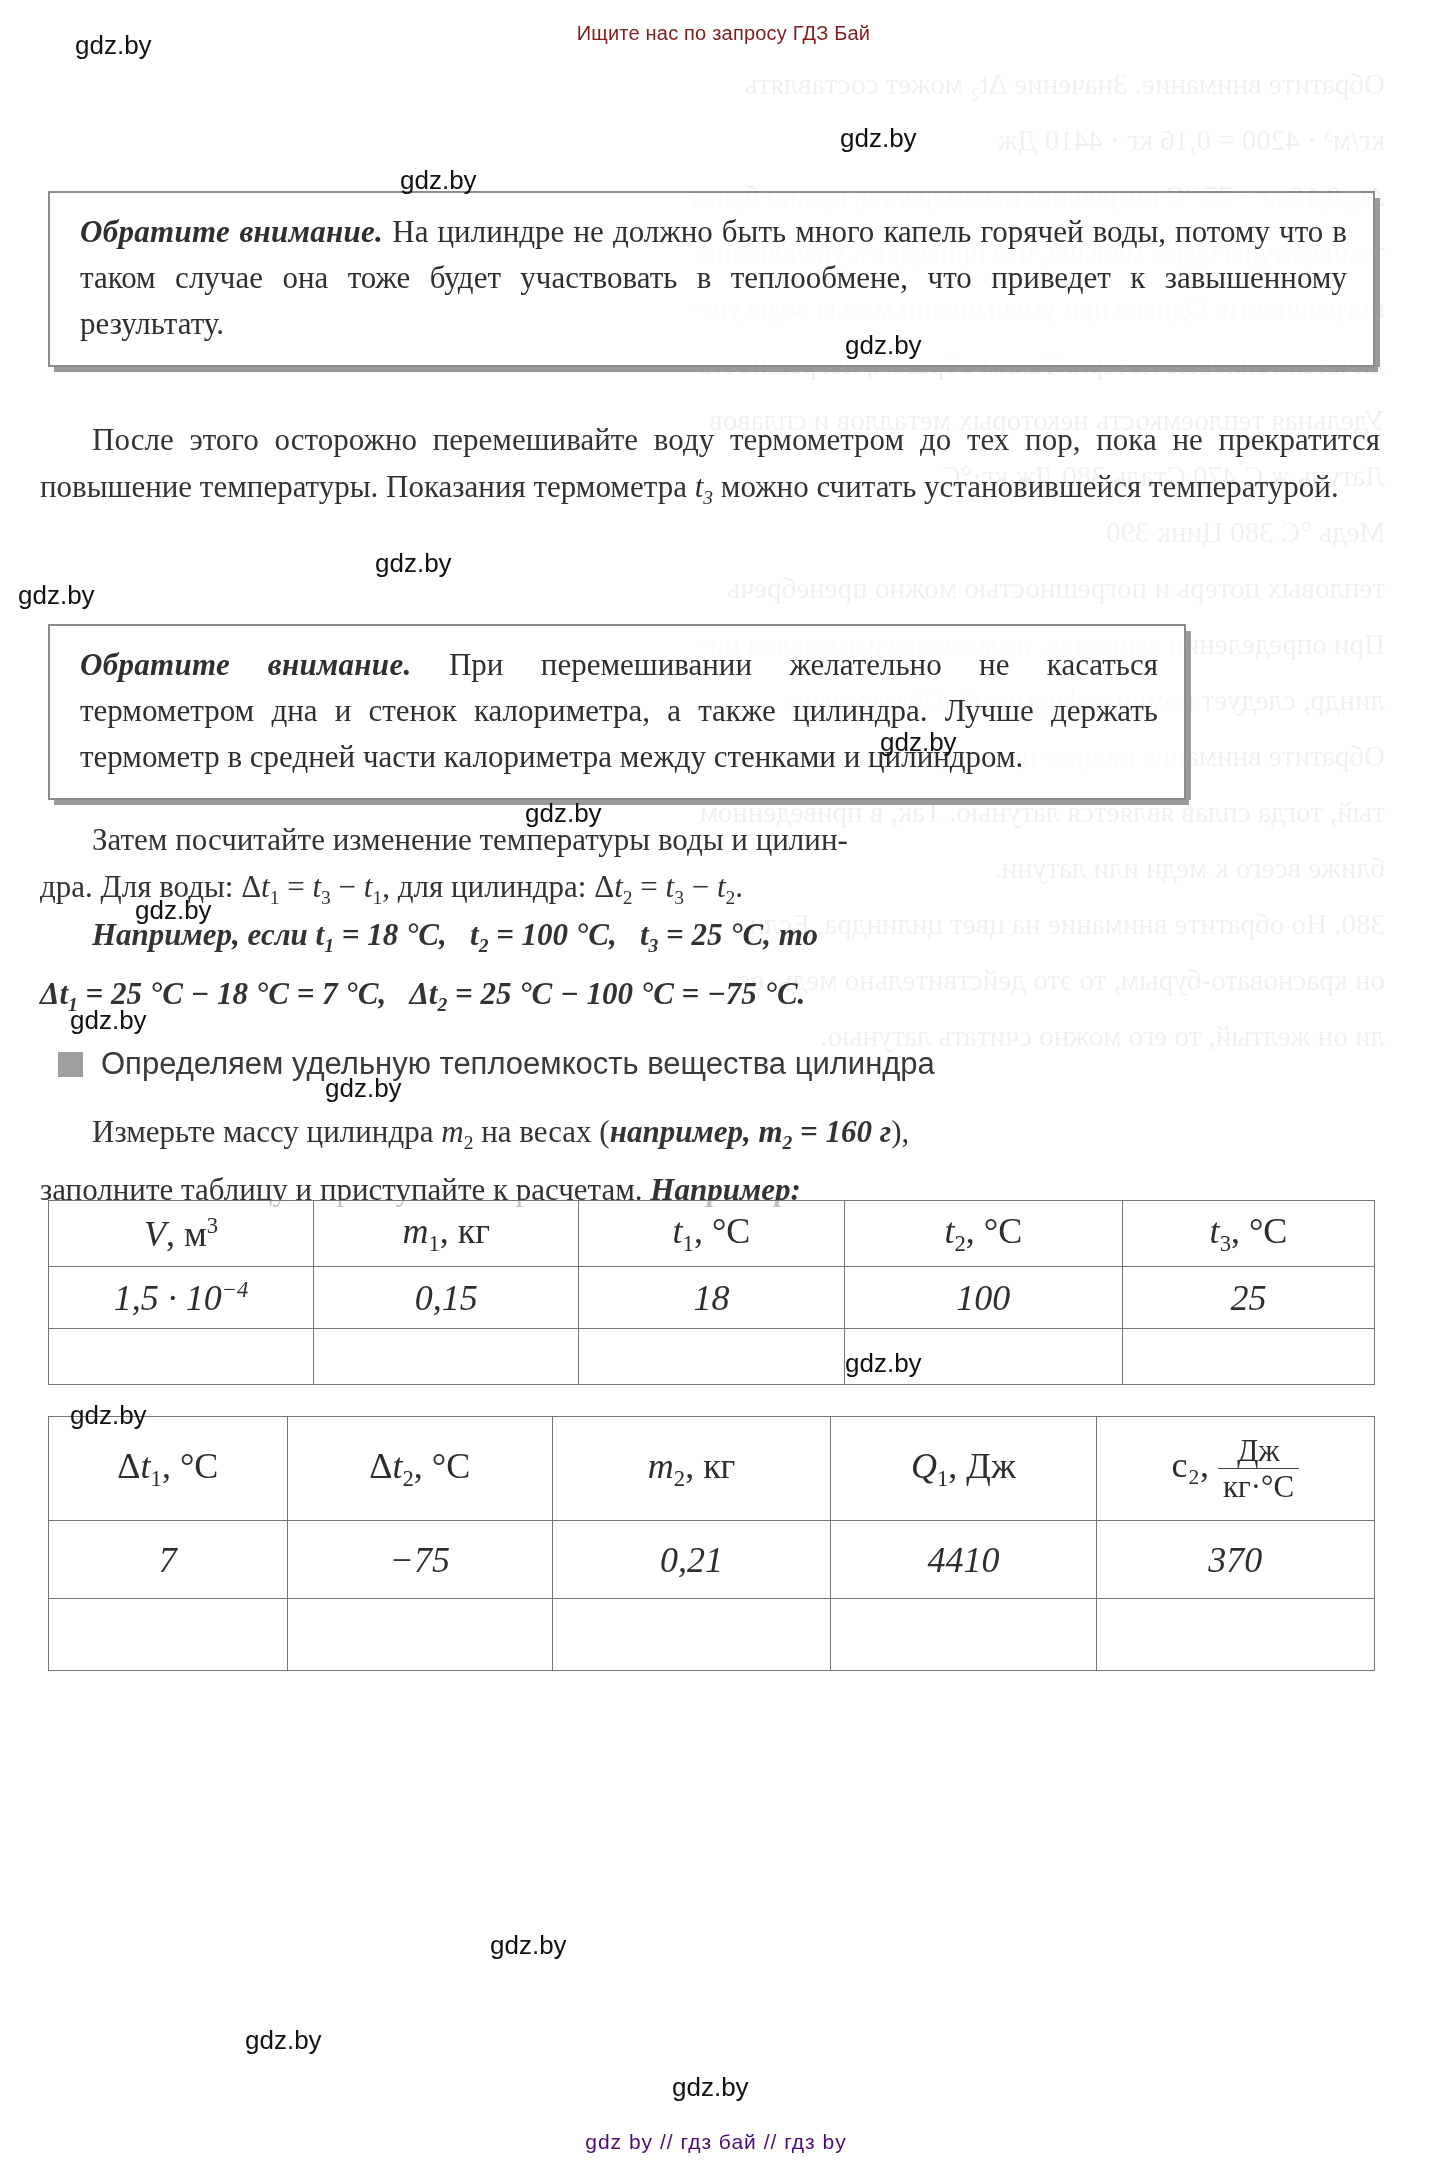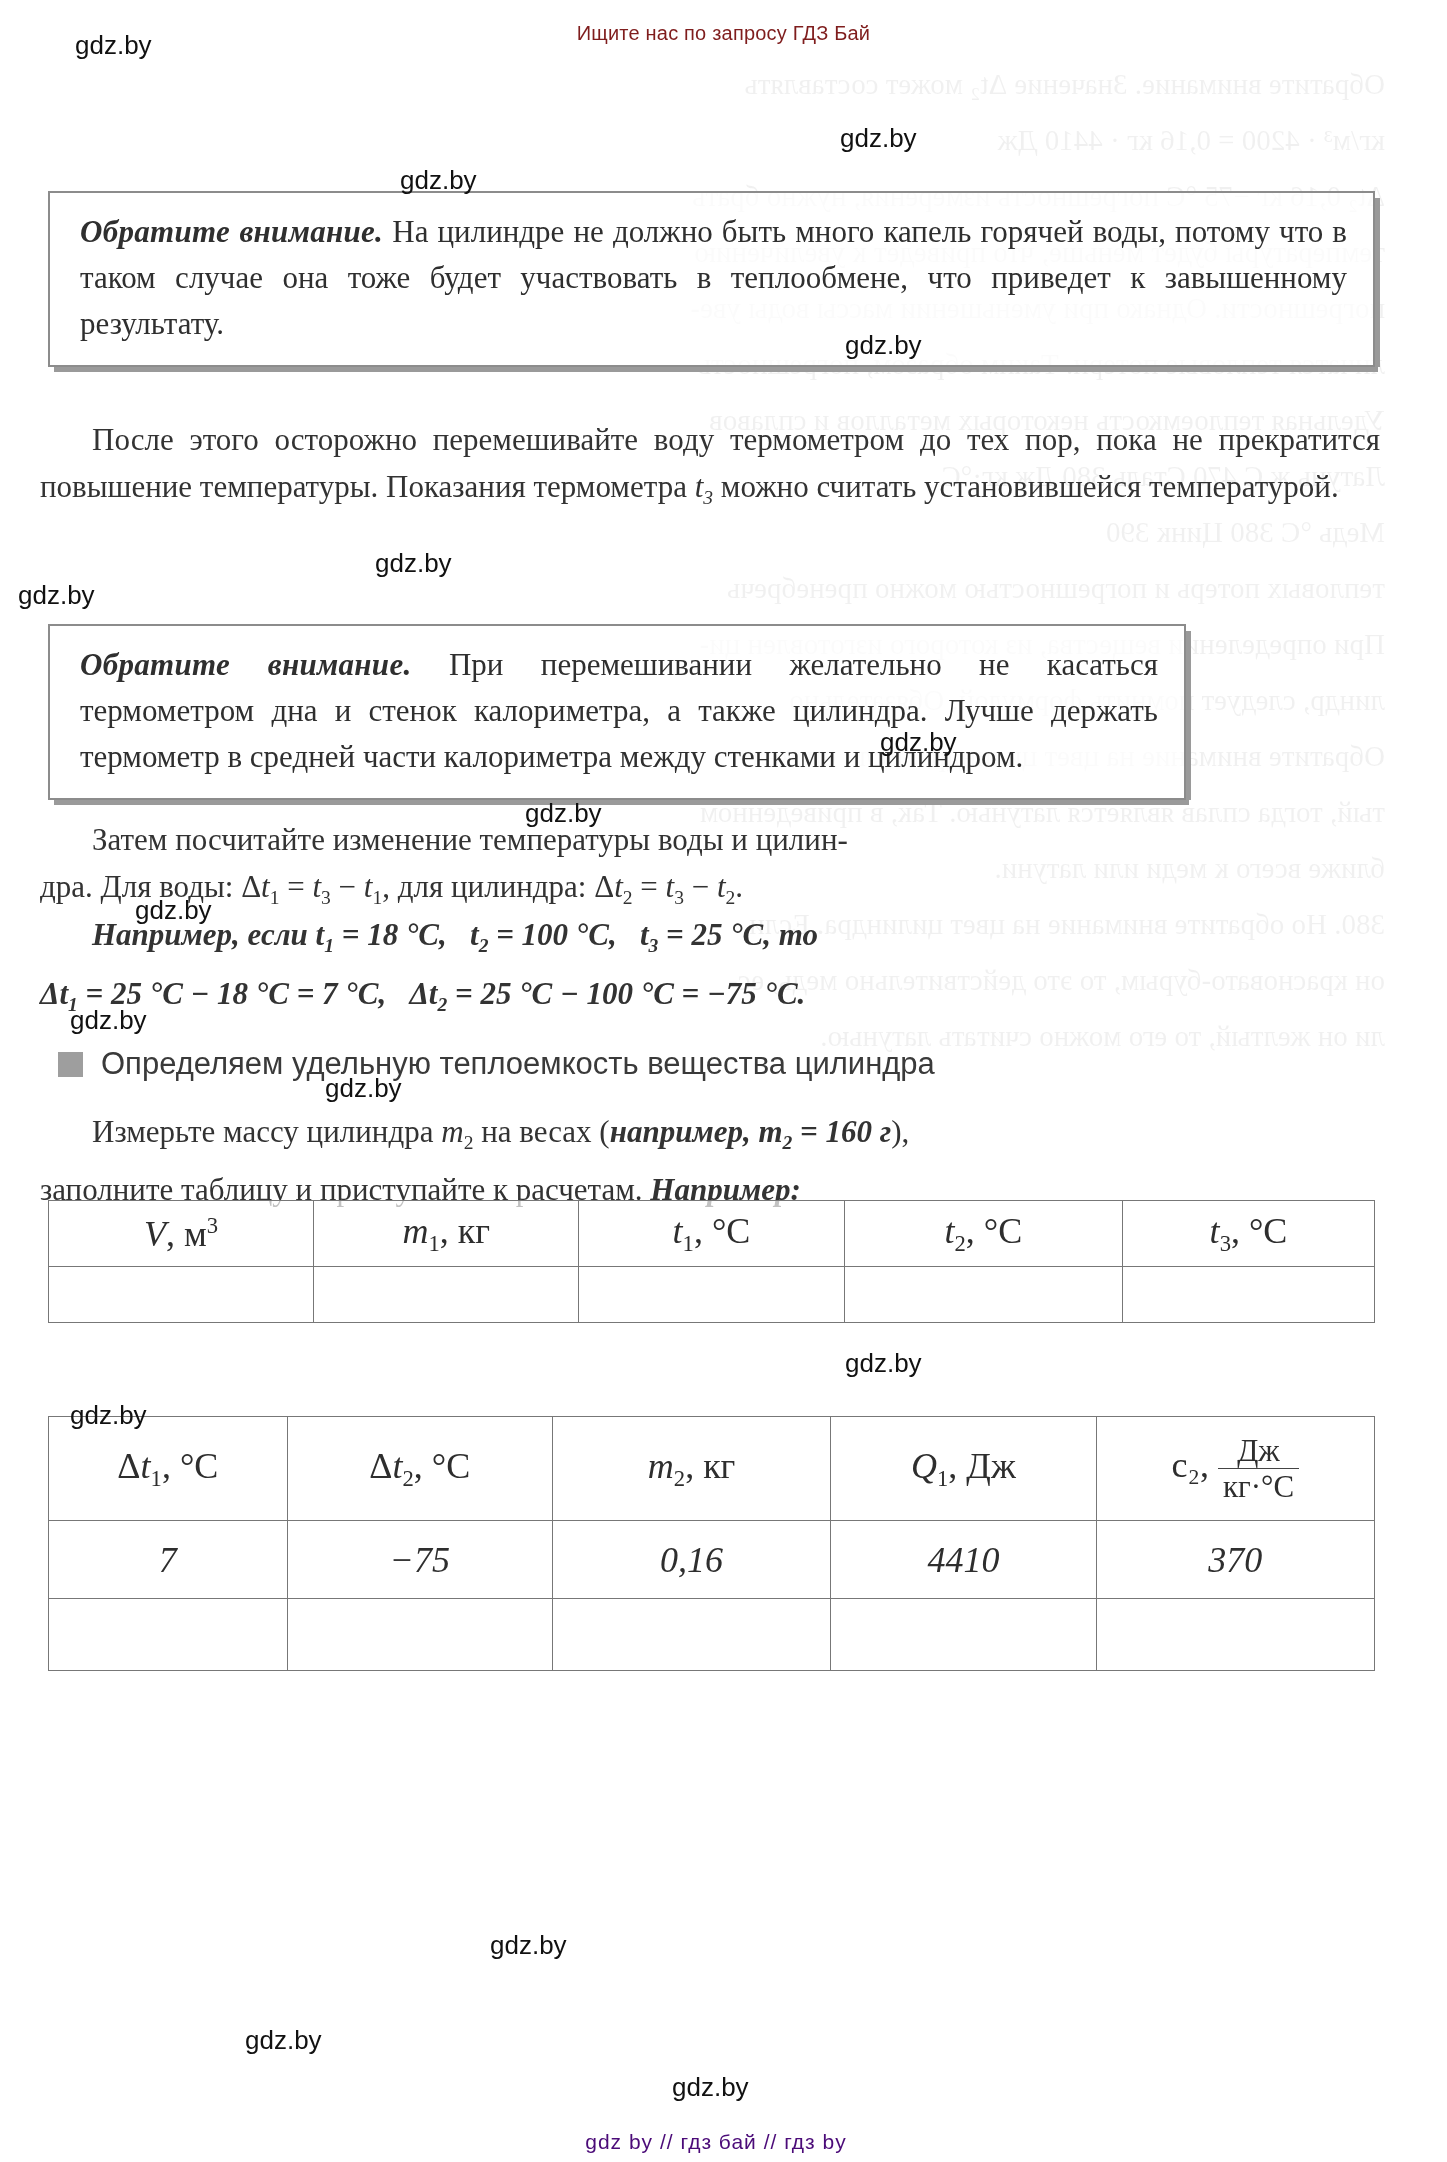--- a/index.html
+++ b/index.html
@@ -233,20 +233,27 @@
 
   <table class="datatable" style="left:48px; top:1174px; width:1327px;">
     <tbody>
         <tr class="hdr">
       <td style="width:20%"><i class="v">V</i>, м<sup>3</sup></td>
       <td style="width:20%"><i class="v">m</i><sub>1</sub>, кг</td>
       <td style="width:20%"><i class="v">t</i><sub>1</sub>, °C</td>
       <td style="width:21%"><i class="v">t</i><sub>2</sub>, °C</td>
       <td style="width:19%"><i class="v">t</i><sub>3</sub>, °C</td>
     </tr>
+    <tr class="val">
+      <td><i class="v">1,5 · 10<sup>−4</sup></i></td>
+      <td>0,15</td>
+      <td>18</td>
+      <td>100</td>
+      <td>25</td>
+    </tr>
     <tr class="blank">
       <td></td>
       <td></td>
       <td></td>
       <td></td>
       <td></td>
     </tr>
   </tbody>
     </table>
 
@@ -261,21 +268,21 @@
         <span>c₂,</span>
         <span class="frac">
           <span class="num">Дж</span>
           <span class="den">кг·°C</span>
         </span>
       </td>
     </tr>
     <tr class="val" style="height:78px;">
       <td style="height:78px;">7</td>
       <td style="height:78px;">−75</td>
-      <td style="height:78px;">0,16</td>
+      <td style="height:78px;">0,21</td>
       <td style="height:78px;">4410</td>
       <td style="height:78px;">370</td>
     </tr>
     <tr class="blank" style="height:72px;">
       <td style="height:72px;"></td>
       <td style="height:72px;"></td>
       <td style="height:72px;"></td>
       <td style="height:72px;"></td>
       <td style="height:72px;"></td>
     </tr>

